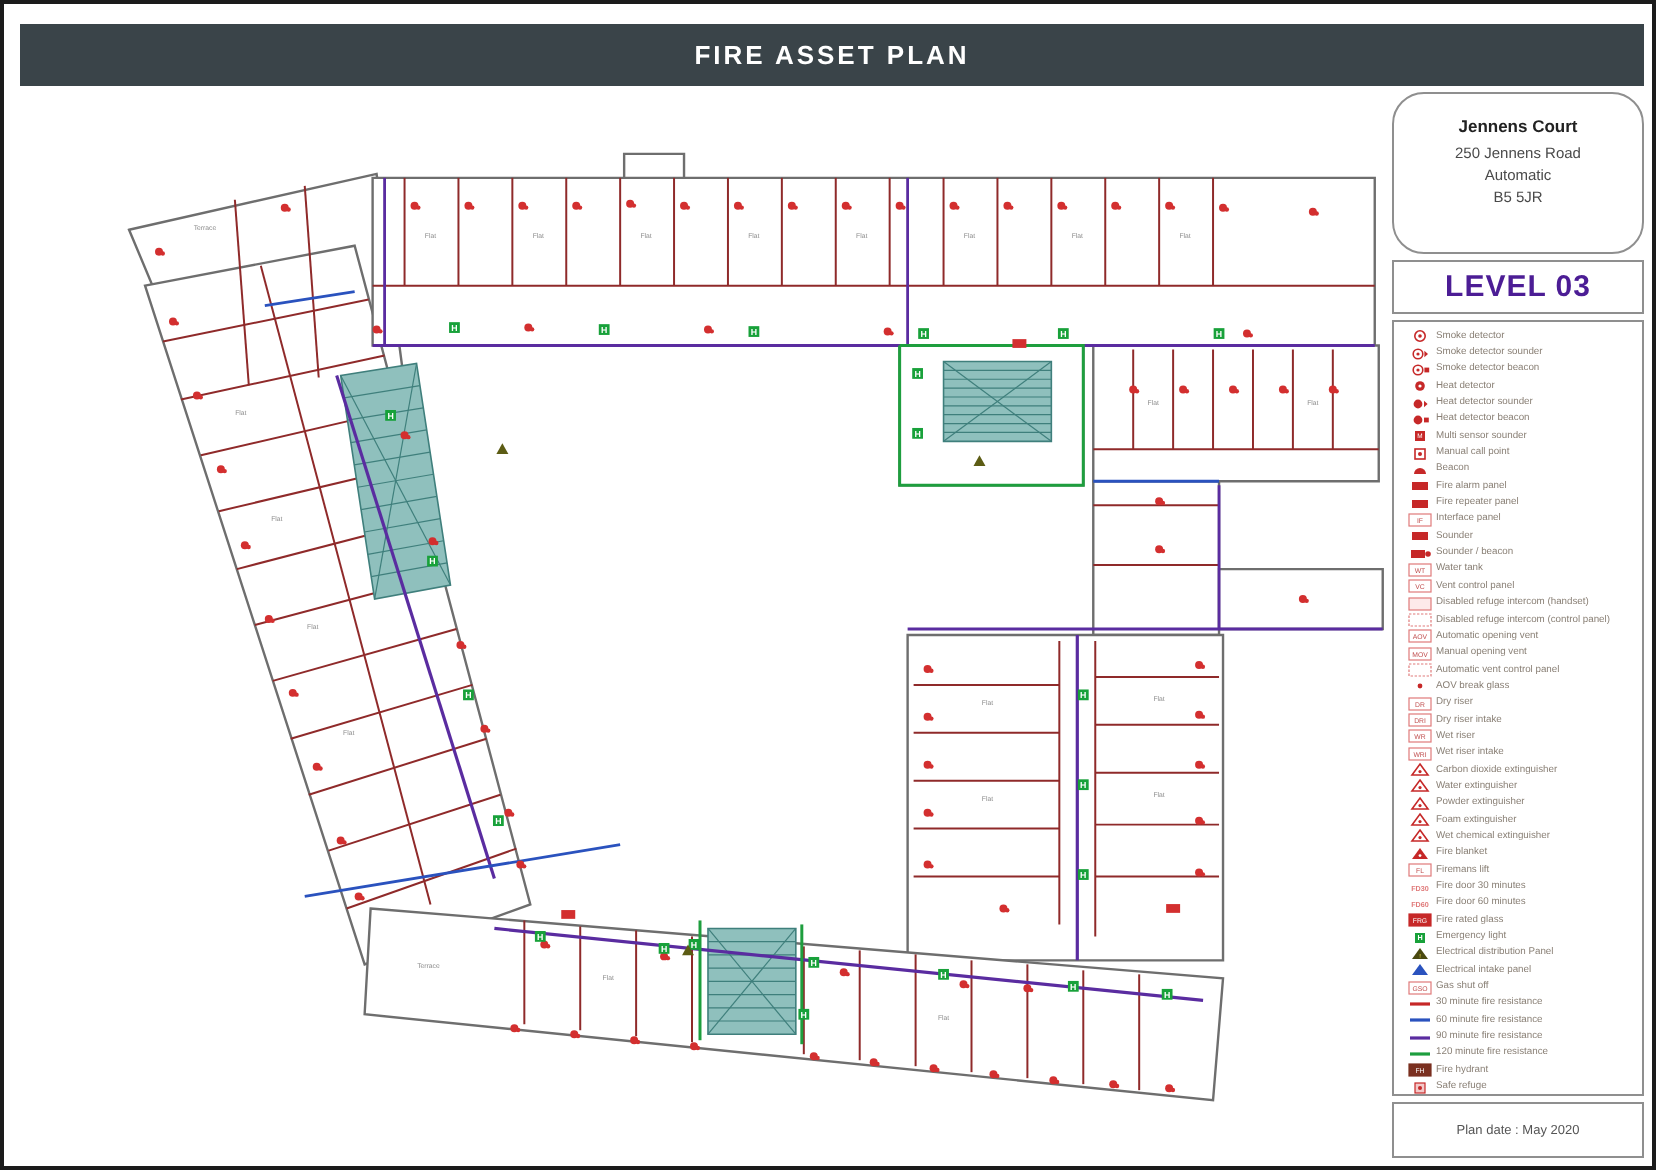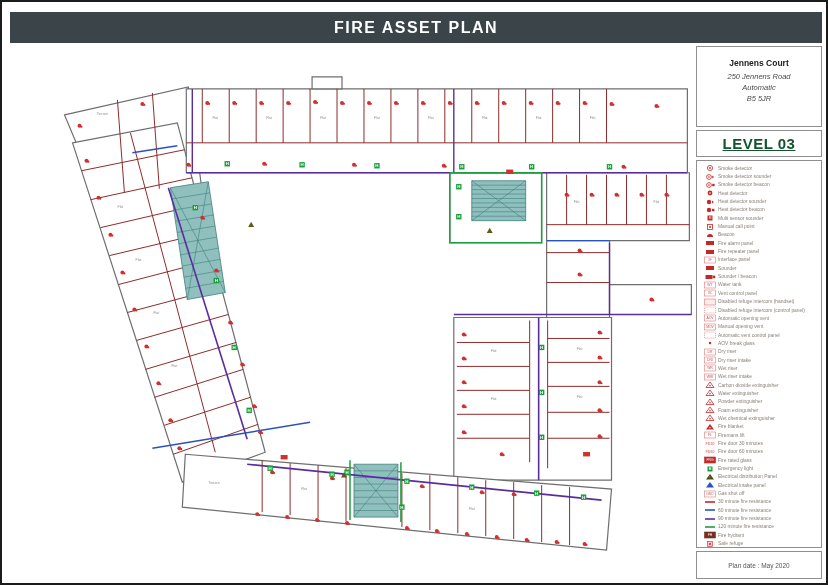--- a/index.html
+++ b/index.html
@@ -7,32 +7,32 @@
   body { font-family:"Liberation Sans", sans-serif; }
   #page {
     position:relative; width:828px; height:585px; background:#ffffff;
     border:2px solid #1b1b1b; overflow:hidden;
   }
   #titlebar {
     position:absolute; left:8px; top:10px; width:812px; height:31px;
     background:#3a4449; display:flex; align-items:center; justify-content:center;
   }
   #titlebar .t {
-    color:#fff; font-size:16px; font-weight:bold; letter-spacing:1.5px;
+    color:#fff; font-size:13px; font-weight:bold; letter-spacing:1.5px;
   }
   #plan-wrap { position:absolute; left:8px; top:41px; width:682px; height:537px; }
   .sbox {
     position:absolute; left:694px; width:126px; background:#fff;
     border:1px solid #8f8f8f;
   }
-  #addr-box { top:44px; height:81px; text-align:center; padding-top:11px; }
+  #addr-box { top:44px; height:81px; text-align:center; padding-top:11px;border-radius:16px; }
   #addr-box .nm { font-size:8.5px; font-weight:bold; color:#222; margin-bottom:3px; }
-  #addr-box .ln { font-size:7.5px; color:#4a4a4a; line-height:11px;font-style:italic; }
+  #addr-box .ln { font-size:7.5px; color:#4a4a4a; line-height:11px; }
   #level-box { top:128px; height:27px; display:flex; align-items:center; justify-content:center; }
-  #level-box .lv { font-size:15px; font-weight:bold; color:#14532d; letter-spacing:0.5px;text-decoration:underline; }
+  #level-box .lv { font-size:15px; font-weight:bold; color:#4c1d95; letter-spacing:0.5px; }
   #legend-box { top:158px; height:388px; padding:3px 0 0 6px; overflow:hidden; }
   .lrow { display:flex; align-items:center; height:8.35px; }
   .licon { width:15px; height:8px; flex:0 0 15px; }
   .licon svg { display:block; }
   .llabel { font-size:4.9px; color:#8a8076; white-space:nowrap; }
   #date-box { top:549px; height:28px; display:flex; align-items:center; justify-content:center; }
   #date-box .d { font-size:6.5px; color:#555; }
 </style>
 </head>
 <body>

